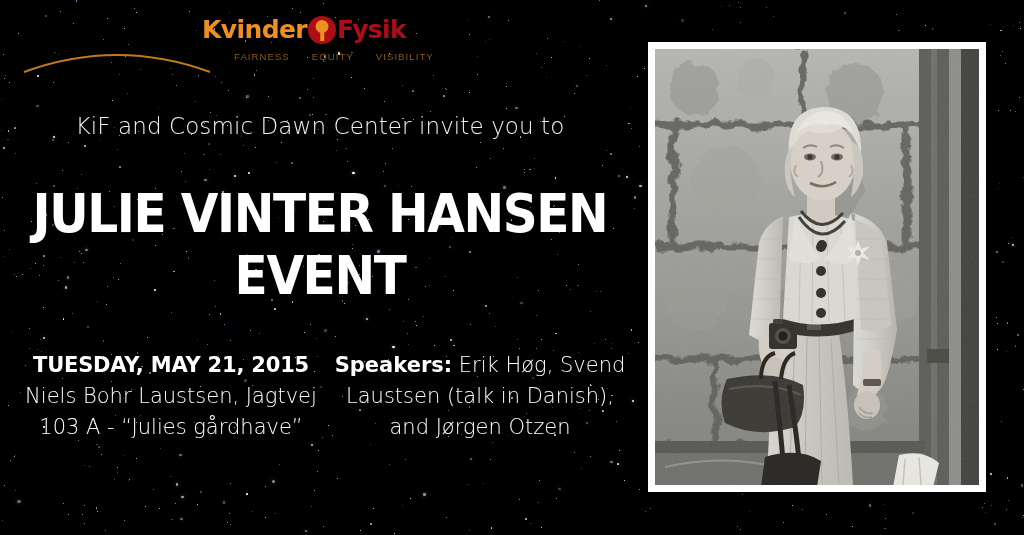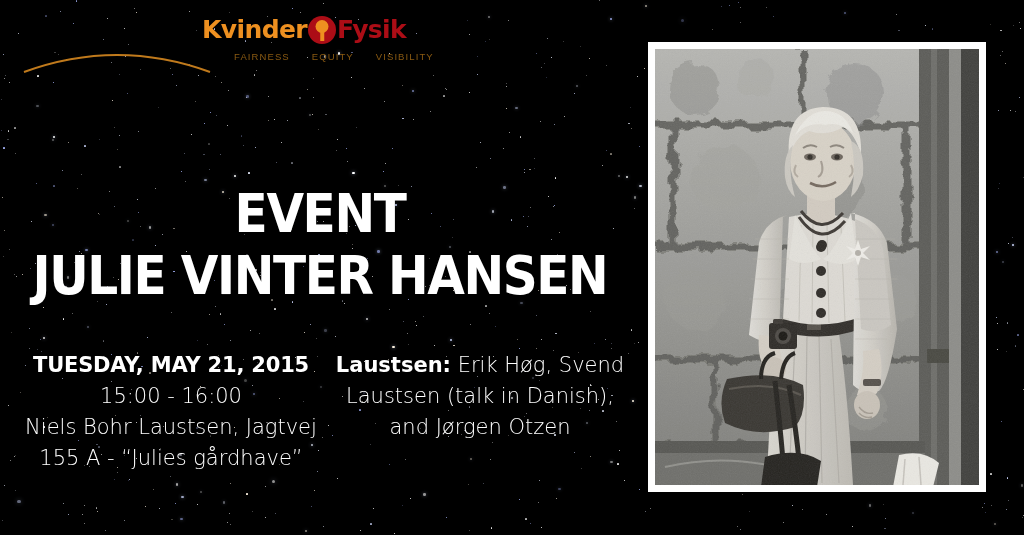--- a/index.html
+++ b/index.html
@@ -894,37 +894,37 @@
       <div id="kif-tagline">
         <span>FAIRNESS</span>
         <span>EQUITY</span>
         <span>VISIBILITY</span>
       </div>
     </div>
   </div>
 
   <div id="left-col">
 
+    <div id="invite-line">KiF and Cosmic Dawn Center invite you to</div>
 
     <div id="event-title">
+      <div>JULIE VINTER HANSEN</div>
       <div>EVENT</div>
-      <div>JULIE VINTER HANSEN</div>
     </div>
 
     <div id="details">
 
       <div id="details-left">
         <div class="date">TUESDAY, MAY 21, 2015</div>
-        <div>15:00 - 16:00</div>
         <div>Niels Bohr Laustsen, Jagtvej</div>
-        <div>155 A - “Julies gårdhave”</div>
+        <div>103 A - “Julies gårdhave”</div>
       </div>
 
       <div id="details-right">
-        <span class="speakers-label">Laustsen:</span><span> Erik Høg, Svend Laustsen (talk in Danish), and Jørgen Otzen</span>
+        <span class="speakers-label">Speakers:</span><span> Erik Høg, Svend Laustsen (talk in Danish), and Jørgen Otzen</span>
       </div>
 
     </div>
   </div>
 
   <div id="photo-frame">
     <div id="photo">
       <svg viewBox="0 0 324 436" preserveAspectRatio="xMidYMid slice">
         <defs>
           <linearGradient id="wallg" x1="0" y1="0" x2="0" y2="1">

